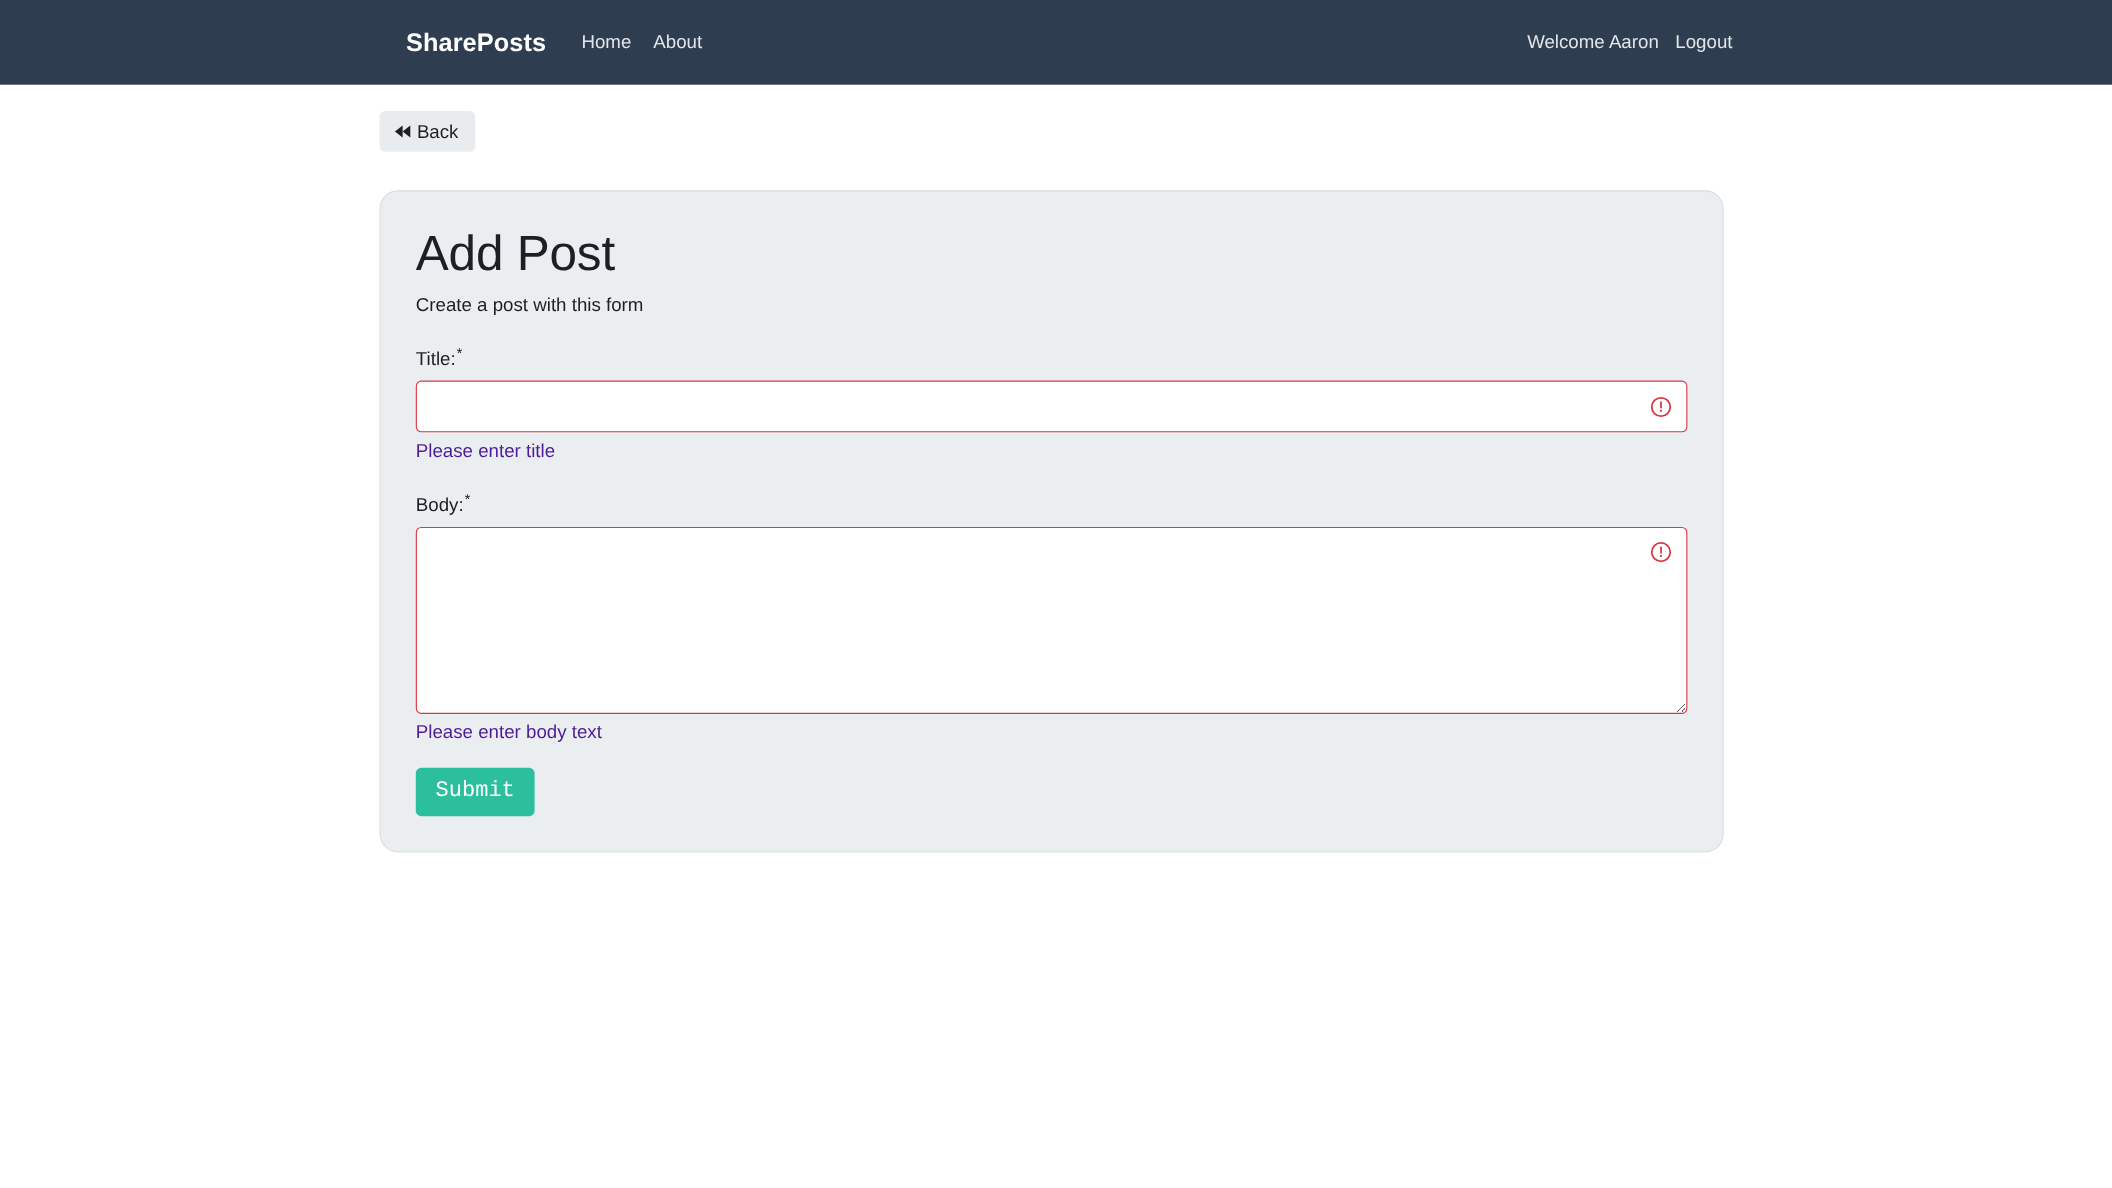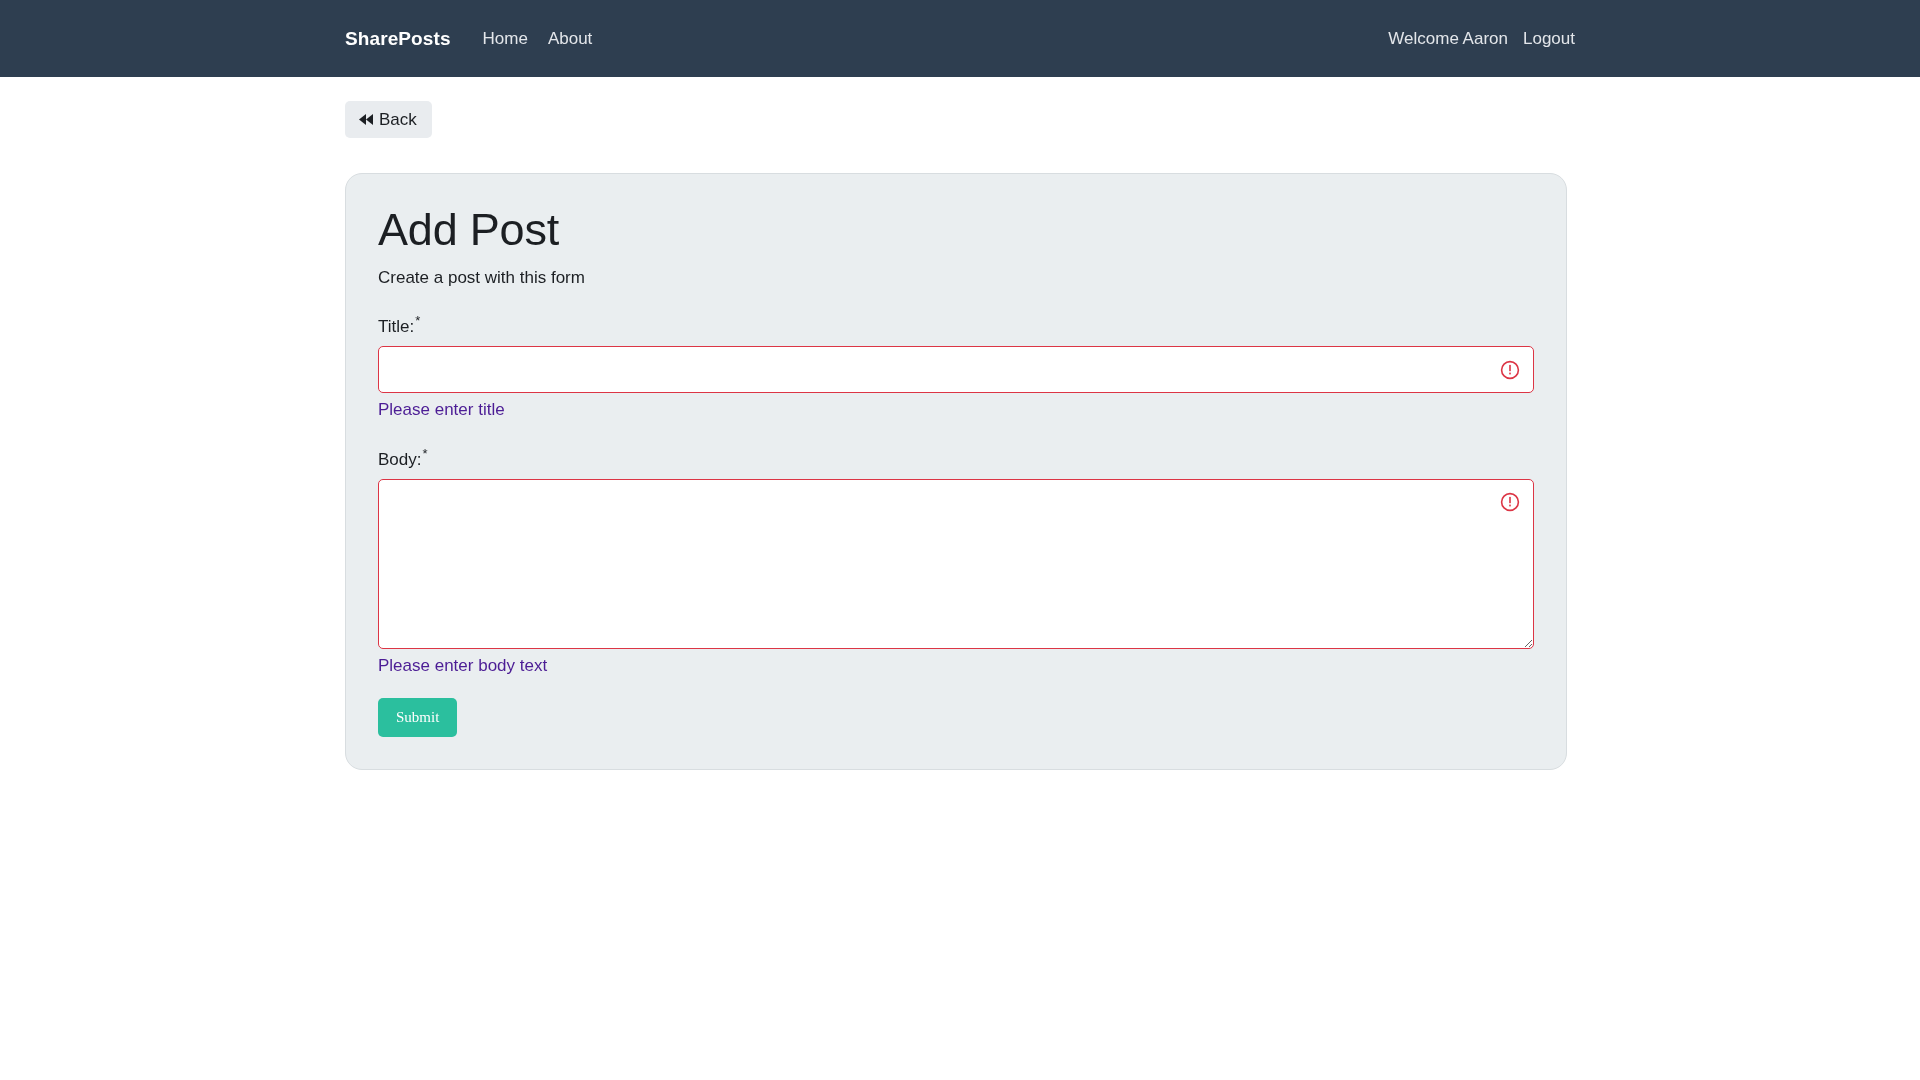--- a/index.html
+++ b/index.html
@@ -25,26 +25,27 @@
   }
   .nav-inner {
     width: 100%;
     display: flex;
     align-items: center;
     padding-left: 345px;
     padding-right: 345px;
   }
   .brand {
     color: #ffffff;
-    font-size: 19px;
+    font-size: 23px;
     font-weight: bold;
     letter-spacing: 0.1px;
     margin-right: 32px;
     text-decoration: none;
     line-height: 1;
+    margin-left: 24px;
   }
   .nav-links {
     display: flex;
     align-items: center;
     gap: 20px;
     text-align: center;
   }
   .nav-link {
     color: #e3e6ea;
     font-size: 17px;
@@ -170,22 +171,22 @@
     line-height: 1.2;
   }
 
   .submit-btn {
     margin-top: 22px;
     background: #2bbf9e;
     color: #ffffff;
     border: none;
     border-radius: 5px;
     padding: 11px 18px;
-    font-size: 15px;
-    font-family: Liberation Serif, serif;
+    font-size: 20px;
+    font-family: Liberation Mono, monospace;
     cursor: pointer;
     line-height: 1.1;
   }
 </style>
 </head>
 <body>
 
 <div class="navbar">
   <div class="nav-inner">
     <a class="brand" href="#">SharePosts</a>

